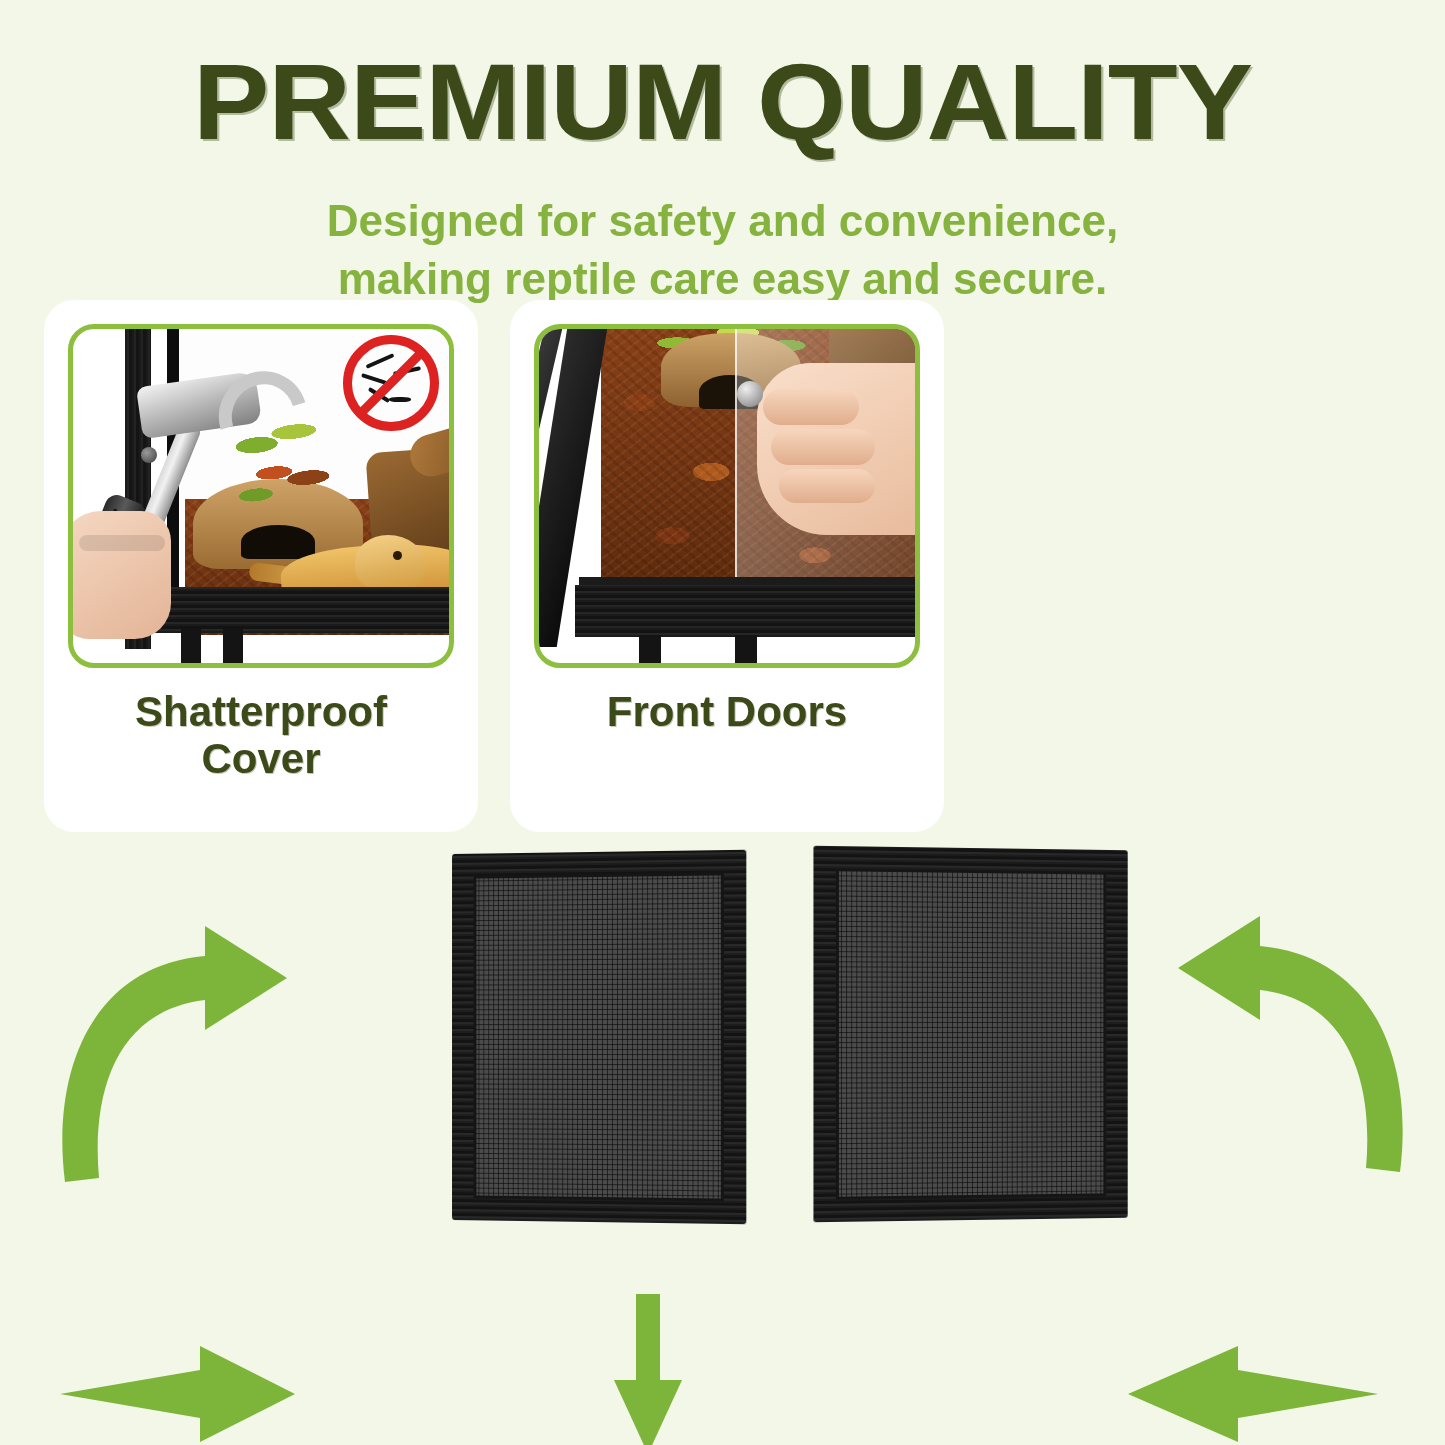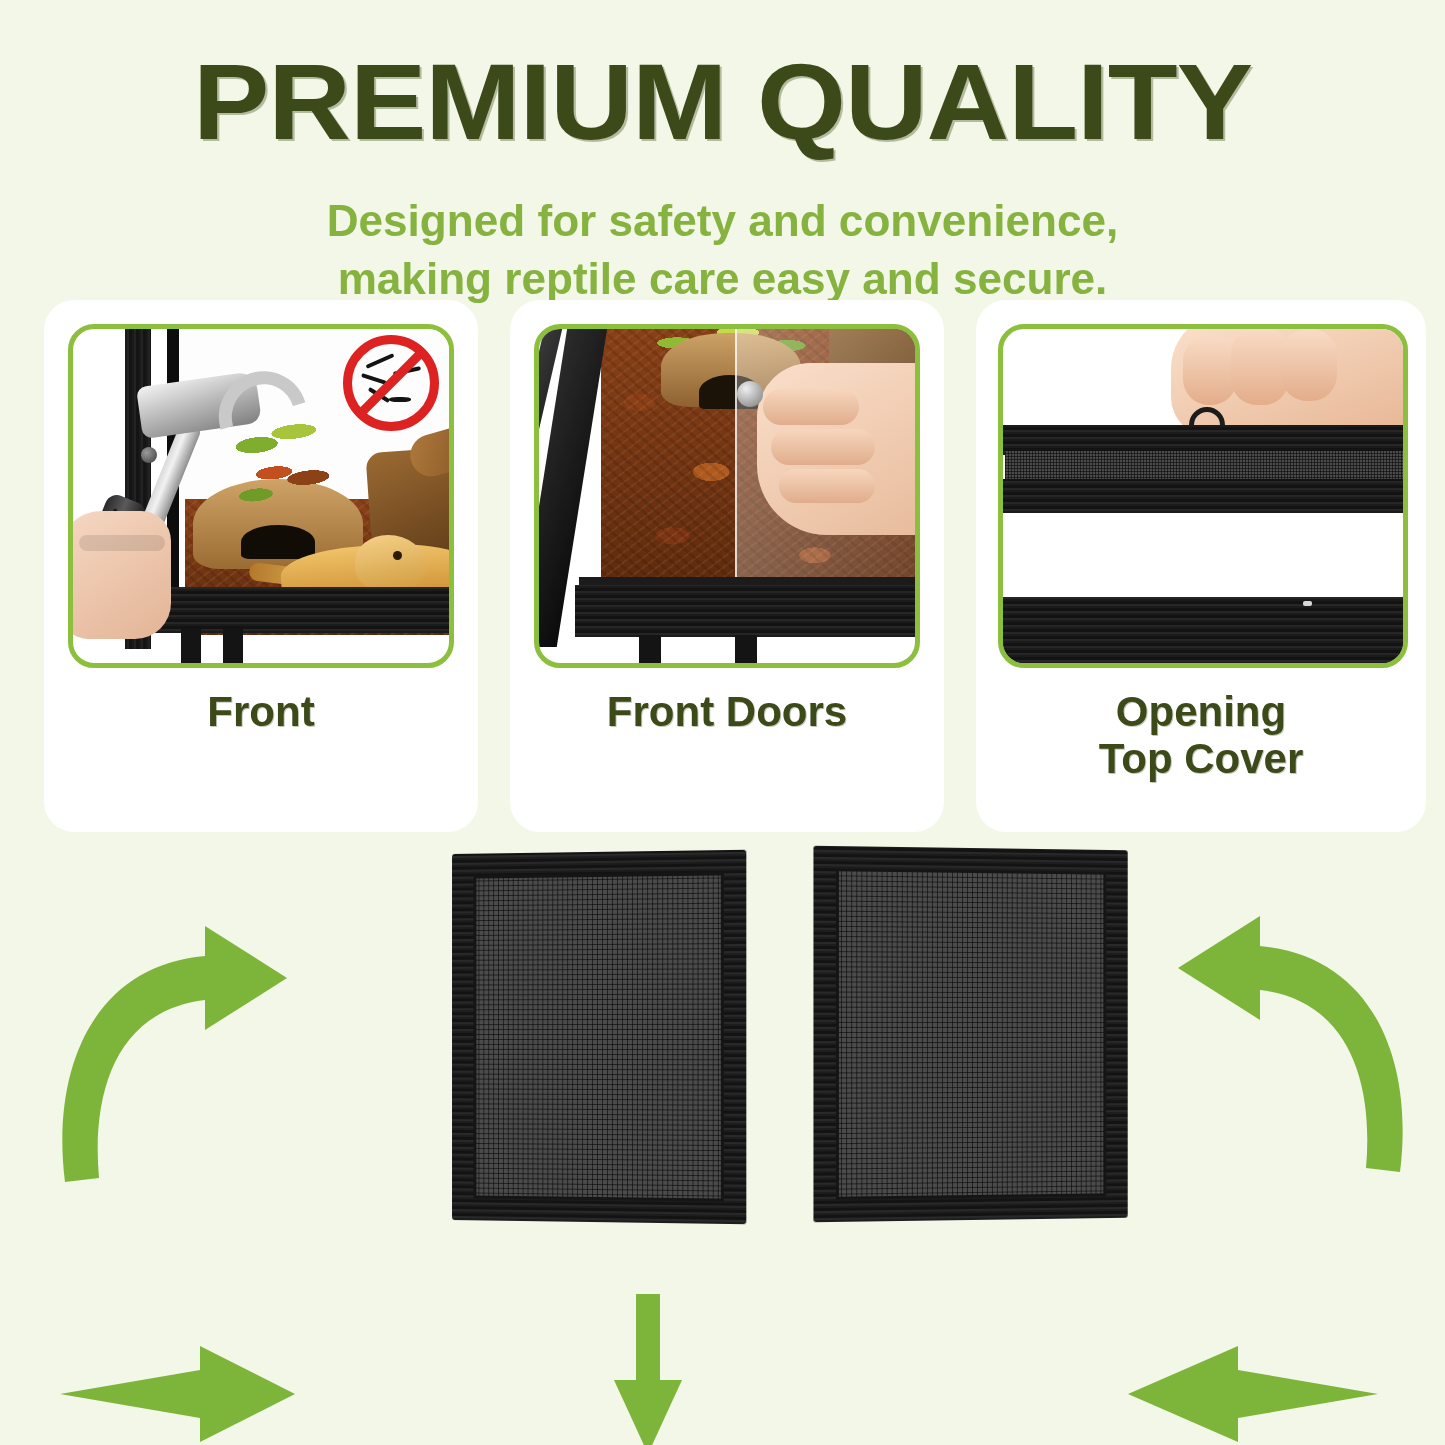--- a/index.html
+++ b/index.html
@@ -305,21 +305,22 @@
             <div class="crk" style="left:18px;top:42px;width:26px;height:4px;transform:rotate(18deg);"></div>
             <div class="crk" style="left:50px;top:34px;width:28px;height:4px;transform:rotate(-12deg);"></div>
             <div class="crk" style="left:24px;top:58px;width:24px;height:4px;transform:rotate(32deg);"></div>
             <div class="crk" style="left:46px;top:62px;width:22px;height:5px;border-radius:40%;"></div>
             <div class="ring"></div>
             <div class="slash"></div>
           </div>
         </div>
       </div>
       <div class="cardlabel">
-        <span>Front</span>
+        <span>Shatterproof</span>
+        <span>Cover</span>
       </div>
     </div>
 
     <div class="card c2">
       <div class="photo">
         <div class="pinner">
           <div class="bedwrap">
               <div class="barkbed" style="position:absolute;inset:0;">
                 <div class="noise"></div>
               </div>
@@ -340,43 +341,20 @@
           <div class="baseBar woodH"></div>
           <div class="leg1"></div>
           <div class="leg2"></div>
         </div>
       </div>
       <div class="cardlabel">
         <span>Front Doors</span>
       </div>
     </div>
 
-    <div class="card c3">
-      <div class="photo">
-        <div class="pinner">
-          <div class="c3 hand"></div>
-          <div class="c3 knuckle" style="left:180px;top:6px;width:54px;height:70px;"></div>
-          <div class="c3 knuckle" style="left:228px;top:-2px;width:58px;height:78px;"></div>
-          <div class="c3 knuckle" style="left:278px;top:0px;width:56px;height:72px;"></div>
-          <div class="c3 ring"></div>
-          <div class="lidTop woodH"></div>
-          <div class="screenStrip"></div>
-          <div class="lidBottom woodH"></div>
-          <div class="gap"></div>
-          <div class="railTop woodH"></div>
-          <div class="bodyBar woodH"></div>
-          <div class="dot"></div>
-
-        </div>
-      </div>
-      <div class="cardlabel">
-        <span>Opening</span>
-        <span>Top Cover</span>
-      </div>
-    </div>
   </div>
 
   <div class="hero">
 
     <div class="lid lidL">
         <div class="screen"></div>
       </div>
     <div class="lid lidR">
         <div class="screen"></div>
       </div>

